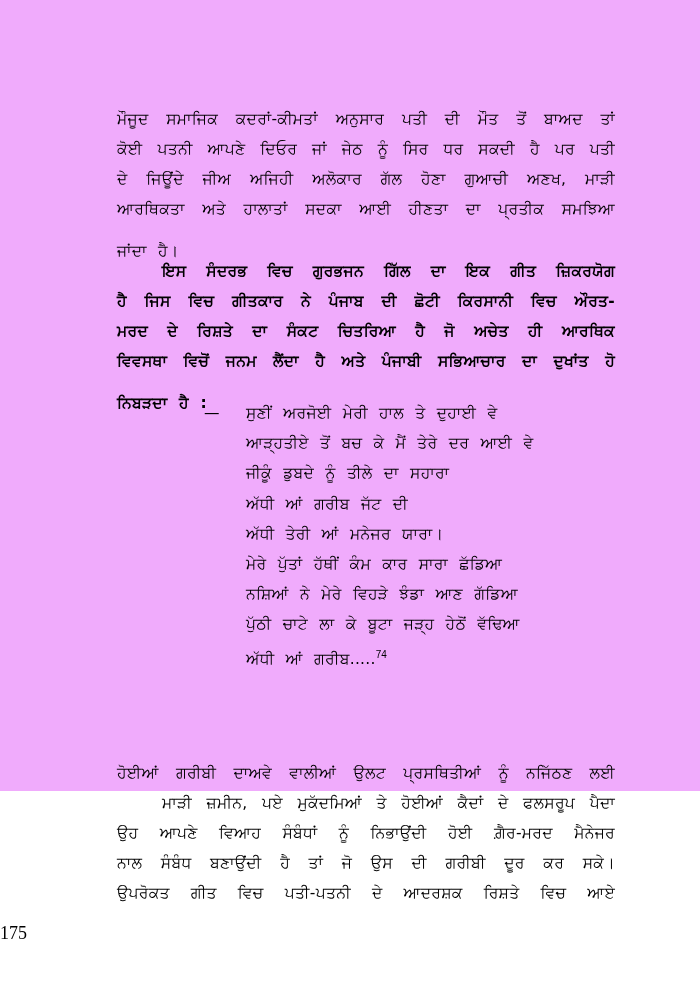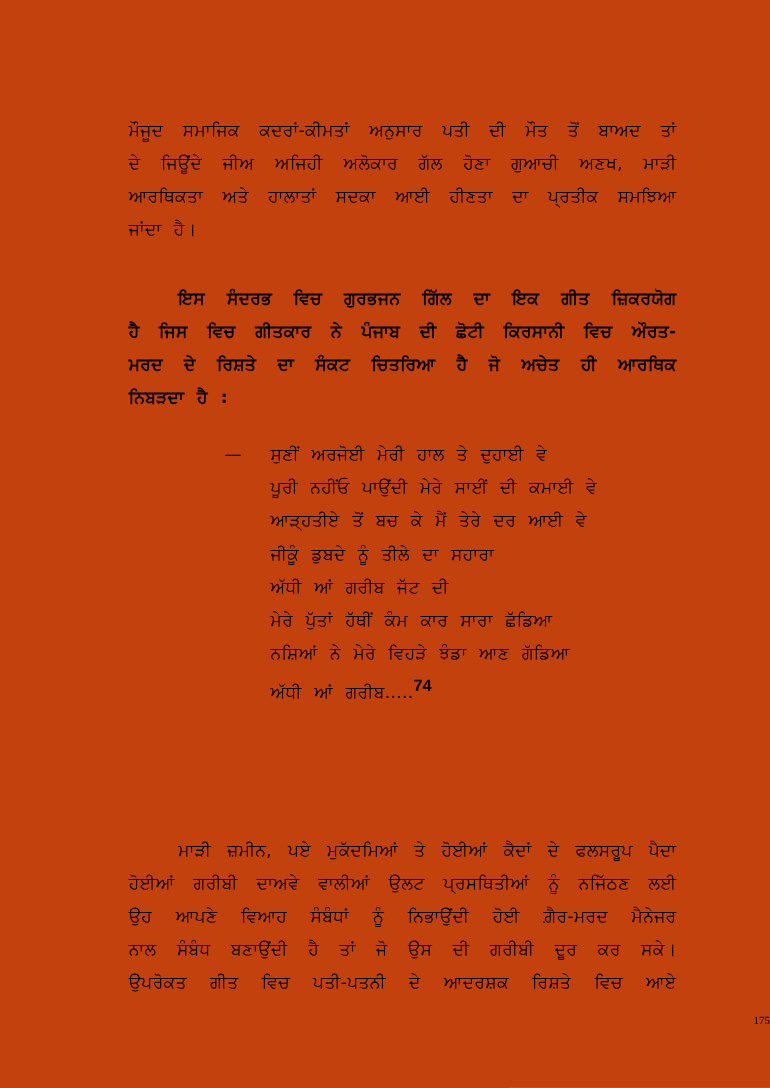--- a/index.html
+++ b/index.html
@@ -1,65 +1,68 @@
 <!DOCTYPE html>
 <html><head>
 <meta charset="utf-8">
 <style>
   html, body { margin:0; padding:0; background:#ffffff; }
   body { width:700px; height:989px; position:relative; overflow:hidden; color:#000; }
-  .page { position:absolute; left:0; top:0; width:700px; height:989px; background:#c2410c; }
+  .page { position:absolute; left:0; top:0; width:700px; height:791px; background:#f0abfc; }
   .para { position:absolute; left:117px; width:498px; font-family:"DejaVu Sans", sans-serif; font-size:15.5px; line-height:30px; text-align:justify; text-align-last:left; word-spacing:6px; letter-spacing:0.3px; }
   .para .ln { display:block; text-align:justify; text-align-last:justify; white-space:nowrap; height:30px; }
-  .para .ln.last { text-align-last:left; }
+  .para .ln.last { text-align-last:left;margin-top:12px; }
   .para .ln.indent { padding-left:45px; }
   #p1 { top:104px; }
   #p2 { top:256px;font-weight:bold; }
   #p3 { top:758px; }
   .poem { position:absolute; left:204px; top:398px; font-family:"DejaVu Sans", sans-serif; font-size:15.5px; line-height:30.2px; word-spacing:6px; letter-spacing:0.3px; }
   .poem .pl { display:block; height:30.2px; white-space:nowrap; position:relative; padding-left:42px; }
   .poem .dash { position:absolute; left:0; top:0; }
-  .fn { font-size:15px; vertical-align:super; font-family:"Liberation Sans", sans-serif; font-weight:bold; letter-spacing:0; }
-  .pagenum { position:absolute; left:0; width:700px; top:923px; text-align:right; font-family:"Liberation Serif", serif; font-size:10px; }
+  .fn { font-size:10px; vertical-align:super; font-family:"Liberation Sans", sans-serif; font-weight:normal; letter-spacing:0; }
+  .pagenum { position:absolute; left:0; width:700px; top:923px; text-align:left; font-family:"Liberation Serif", serif; font-size:18px; }
 </style>
 </head>
 <body>
 
 <div class="page">
 
   <div class="para" id="p1">
     <span class="ln">ਮੌਜੂਦ ਸਮਾਜਿਕ ਕਦਰਾਂ-ਕੀਮਤਾਂ ਅਨੁਸਾਰ ਪਤੀ ਦੀ ਮੌਤ ਤੋਂ ਬਾਅਦ ਤਾਂ</span>
+    <span class="ln">ਕੋਈ ਪਤਨੀ ਆਪਣੇ ਦਿਓਰ ਜਾਂ ਜੇਠ ਨੂੰ ਸਿਰ ਧਰ ਸਕਦੀ ਹੈ ਪਰ ਪਤੀ</span>
     <span class="ln">ਦੇ ਜਿਊਂਦੇ ਜੀਅ ਅਜਿਹੀ ਅਲੋਕਾਰ ਗੱਲ ਹੋਣਾ ਗੁਆਚੀ ਅਣਖ, ਮਾੜੀ</span>
     <span class="ln">ਆਰਥਿਕਤਾ ਅਤੇ ਹਾਲਾਤਾਂ ਸਦਕਾ ਆਈ ਹੀਣਤਾ ਦਾ ਪ੍ਰਤੀਕ ਸਮਝਿਆ</span>
     <span class="ln last">ਜਾਂਦਾ ਹੈ।</span>
   </div>
 
   <div class="para" id="p2">
     <span class="ln indent">ਇਸ ਸੰਦਰਭ ਵਿਚ ਗੁਰਭਜਨ ਗਿੱਲ ਦਾ ਇਕ ਗੀਤ ਜ਼ਿਕਰਯੋਗ</span>
     <span class="ln">ਹੈ ਜਿਸ ਵਿਚ ਗੀਤਕਾਰ ਨੇ ਪੰਜਾਬ ਦੀ ਛੋਟੀ ਕਿਰਸਾਨੀ ਵਿਚ ਔਰਤ-</span>
     <span class="ln">ਮਰਦ ਦੇ ਰਿਸ਼ਤੇ ਦਾ ਸੰਕਟ ਚਿਤਰਿਆ ਹੈ ਜੋ ਅਚੇਤ ਹੀ ਆਰਥਿਕ</span>
+    <span class="ln">ਵਿਵਸਥਾ ਵਿਚੋਂ ਜਨਮ ਲੈਂਦਾ ਹੈ ਅਤੇ ਪੰਜਾਬੀ ਸਭਿਆਚਾਰ ਦਾ ਦੁਖਾਂਤ ਹੋ</span>
     <span class="ln last">ਨਿਬੜਦਾ ਹੈ :</span>
   </div>
 
   <div class="poem">
     <span class="pl">
       <span class="dash">—</span>
       <span>ਸੁਣੀਂ ਅਰਜੋਈ ਮੇਰੀ ਹਾਲ ਤੇ ਦੁਹਾਈ ਵੇ</span>
     </span>
-    <span class="pl"><span>ਪੂਰੀ ਨਹੀਂਓ ਪਾਉਂਦੀ ਮੇਰੇ ਸਾਈਂ ਦੀ ਕਮਾਈ ਵੇ</span></span>
     <span class="pl"><span>ਆੜ੍ਹਤੀਏ ਤੋਂ ਬਚ ਕੇ ਮੈਂ ਤੇਰੇ ਦਰ ਆਈ ਵੇ</span></span>
     <span class="pl"><span>ਜੀਕੂੰ ਡੁਬਦੇ ਨੂੰ ਤੀਲੇ ਦਾ ਸਹਾਰਾ</span></span>
     <span class="pl"><span>ਅੱਧੀ ਆਂ ਗਰੀਬ ਜੱਟ ਦੀ</span></span>
+    <span class="pl"><span>ਅੱਧੀ ਤੇਰੀ ਆਂ ਮਨੇਜਰ ਯਾਰਾ।</span></span>
     <span class="pl"><span>ਮੇਰੇ ਪੁੱਤਾਂ ਹੱਥੀਂ ਕੰਮ ਕਾਰ ਸਾਰਾ ਛੱਡਿਆ</span></span>
     <span class="pl"><span>ਨਸ਼ਿਆਂ ਨੇ ਮੇਰੇ ਵਿਹੜੇ ਝੰਡਾ ਆਣ ਗੱਡਿਆ</span></span>
+    <span class="pl"><span>ਪੁੱਠੀ ਚਾਟੇ ਲਾ ਕੇ ਬੂਟਾ ਜੜ੍ਹ ਹੇਠੋਂ ਵੱਢਿਆ</span></span>
     <span class="pl"><span>ਅੱਧੀ ਆਂ ਗਰੀਬ.....</span><sup class="fn">74</sup></span>
   </div>
 
   <div class="para" id="p3">
+    <span class="ln">ਹੋਈਆਂ ਗਰੀਬੀ ਦਾਅਵੇ ਵਾਲੀਆਂ ਉਲਟ ਪ੍ਰਸਥਿਤੀਆਂ ਨੂੰ ਨਜਿੱਠਣ ਲਈ</span>
     <span class="ln indent">ਮਾੜੀ ਜ਼ਮੀਨ, ਪਏ ਮੁਕੱਦਮਿਆਂ ਤੇ ਹੋਈਆਂ ਕੈਦਾਂ ਦੇ ਫਲਸਰੂਪ ਪੈਦਾ</span>
-    <span class="ln">ਹੋਈਆਂ ਗਰੀਬੀ ਦਾਅਵੇ ਵਾਲੀਆਂ ਉਲਟ ਪ੍ਰਸਥਿਤੀਆਂ ਨੂੰ ਨਜਿੱਠਣ ਲਈ</span>
     <span class="ln">ਉਹ ਆਪਣੇ ਵਿਆਹ ਸੰਬੰਧਾਂ ਨੂੰ ਨਿਭਾਉਂਦੀ ਹੋਈ ਗ਼ੈਰ-ਮਰਦ ਮੈਨੇਜਰ</span>
     <span class="ln">ਨਾਲ ਸੰਬੰਧ ਬਣਾਉਂਦੀ ਹੈ ਤਾਂ ਜੋ ਉਸ ਦੀ ਗਰੀਬੀ ਦੂਰ ਕਰ ਸਕੇ।</span>
     <span class="ln">ਉਪਰੋਕਤ ਗੀਤ ਵਿਚ ਪਤੀ-ਪਤਨੀ ਦੇ ਆਦਰਸ਼ਕ ਰਿਸ਼ਤੇ ਵਿਚ ਆਏ</span>
   </div>
 
   <div class="pagenum">175</div>
 </div>
 
 </body></html>

